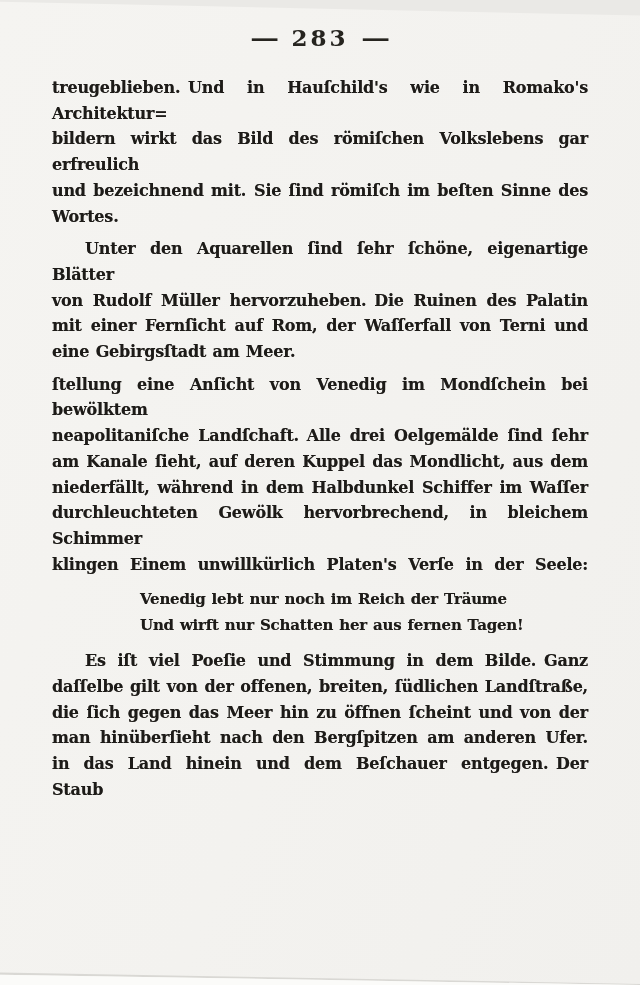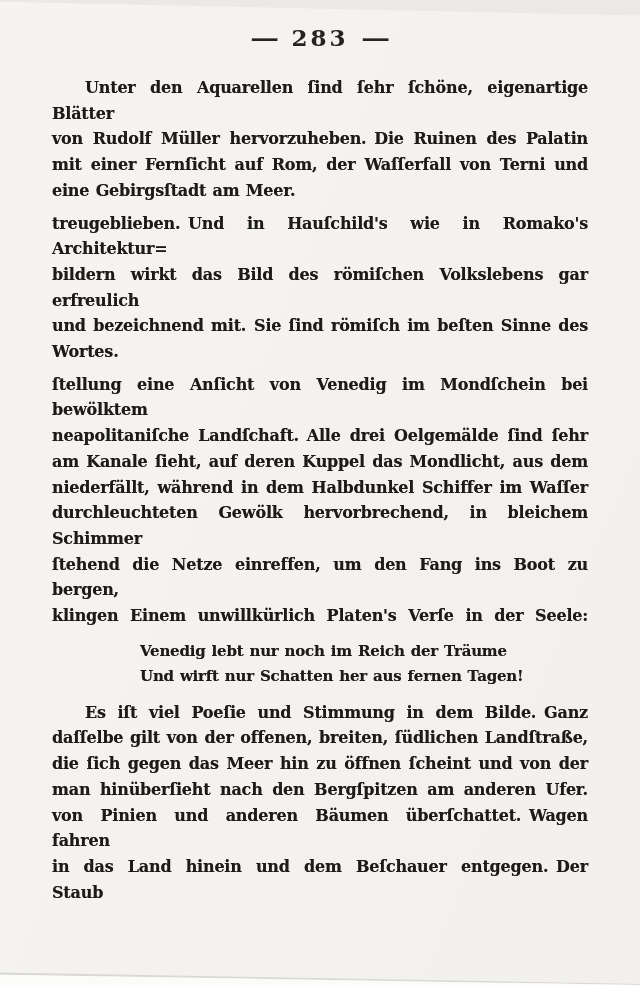--- a/index.html
+++ b/index.html
@@ -84,49 +84,47 @@
   <div class="edge-top"></div>
 
   <div class="page-header">
     <span class="dash">—</span>
     <span class="num">283</span>
     <span class="dash">—</span>
   </div>
 
   <div class="text-column">
       <div class="block paragraph">
+        <div class="line just">treugeblieben. Und in Hauſchild's wie in Romako's Architektur=</div>
+        <div class="line just">bildern wirkt das Bild des römiſchen Volkslebens gar erfreulich</div>
+        <div class="line just">und bezeichnend mit. Sie ſind römiſch im beſten Sinne des</div>
+        <div class="line">Wortes.</div>
+      </div>
+      <div class="block paragraph">
         <div class="line just first">Unter den Aquarellen ſind ſehr ſchöne, eigenartige Blätter</div>
         <div class="line just">von Rudolf Müller hervorzuheben. Die Ruinen des Palatin</div>
         <div class="line just">mit einer Fernſicht auf Rom, der Waſſerfall von Terni und</div>
         <div class="line">eine Gebirgsſtadt am Meer.</div>
-      </div>
-      <div class="block paragraph">
-        <div class="line just">treugeblieben. Und in Hauſchild's wie in Romako's Architektur=</div>
-        <div class="line just">bildern wirkt das Bild des römiſchen Volkslebens gar erfreulich</div>
-        <div class="line just">und bezeichnend mit. Sie ſind römiſch im beſten Sinne des</div>
-        <div class="line">Wortes.</div>
       </div>
       <div class="block paragraph">
         <div class="line just">ſtellung eine Anſicht von Venedig im Mondſchein bei bewölktem</div>
         <div class="line just">neapolitaniſche Landſchaft. Alle drei Oelgemälde ſind ſehr</div>
         <div class="line just">am Kanale ſieht, auf deren Kuppel das Mondlicht, aus dem</div>
         <div class="line just">niederfällt, während in dem Halbdunkel Schiffer im Waſſer</div>
         <div class="line just">durchleuchteten Gewölk hervorbrechend, in bleichem Schimmer</div>
-        <div class="line just">ſtehend die Netze einreffen, um den Fang ins Boot zu bergen,</div>
         <div class="line just">klingen Einem unwillkürlich Platen's Verſe in der Seele:</div>
       </div>
       <div class="block verse">
         <div class="line">Venedig lebt nur noch im Reich der Träume</div>
         <div class="line">Und wirft nur Schatten her aus fernen Tagen!</div>
       </div>
       <div class="block paragraph">
         <div class="line just first">Es iſt viel Poeſie und Stimmung in dem Bilde. Ganz</div>
         <div class="line just">daſſelbe gilt von der offenen, breiten, ſüdlichen Landſtraße,</div>
         <div class="line just">die ſich gegen das Meer hin zu öffnen ſcheint und von der</div>
         <div class="line just">man hinüberſieht nach den Bergſpitzen am anderen Ufer.</div>
-        <div class="line just">von Pinien und anderen Bäumen überſchattet. Wagen fahren</div>
         <div class="line just">in das Land hinein und dem Beſchauer entgegen. Der Staub</div>
       </div>
     </div>
 
   <div class="edge-bottom-line"></div>
   <div class="edge-bottom"></div>
 </div>
 
 </body></html>

